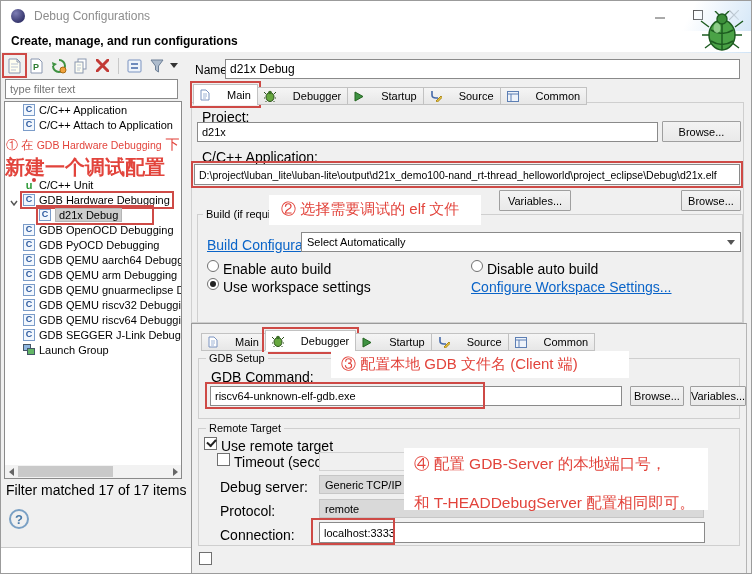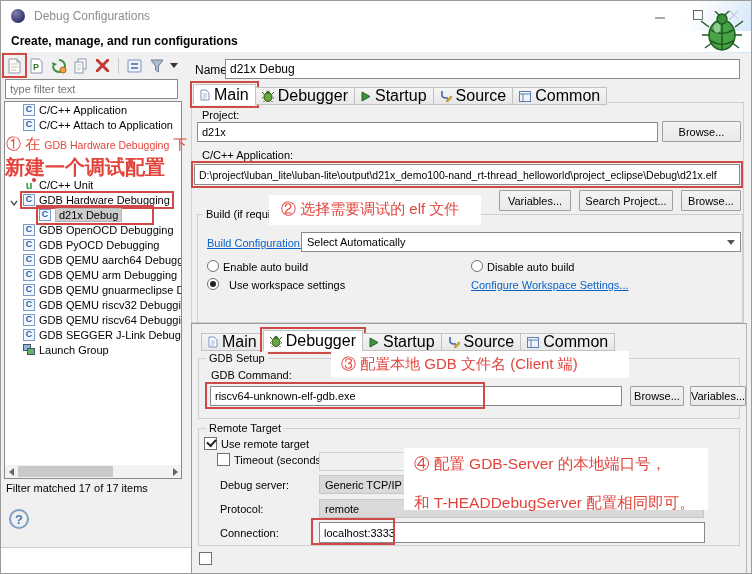--- a/index.html
+++ b/index.html
@@ -13,21 +13,21 @@
   .title-text{position:absolute;left:33px;top:8px;font-size:12px;color:#8d8d8d}
   .winbtn{position:absolute;top:4px;width:22px;height:20px;display:flex;align-items:center;justify-content:center;color:#555}
   .banner{position:absolute;top:30px;left:0;right:0;height:21px;background:#fff}
   .banner-art{position:absolute;top:0;right:0;width:120px;height:52px;
     background:linear-gradient(115deg,rgba(255,255,255,0) 45%,#dcebf9 85%,#cfe3f6 100%)}
   .header-text{position:absolute;left:10px;top:33px;font-size:12px;font-weight:bold;color:#000}
   
   .btn{position:absolute;background:linear-gradient(#f3f3f3,#e9e9e9);border:1px solid #9f9f9f;
     font-size:11px;color:#000;display:flex;align-items:center;justify-content:center;border-radius:1px}
   .input{position:absolute;background:#fff;border:1px solid #8a8a8a;font-size:11px;padding:0 4px;color:#000}
-  .lbl{position:absolute;font-size:11px;color:#000;white-space:nowrap}
+  .lbl{position:absolute;font-size:14px;color:#000;white-space:nowrap}
   .link{color:#0a64c8;text-decoration:underline;cursor:pointer}
   .group{position:absolute;border:1px solid #cfcfcf}
   .legend{position:absolute;font-size:11px;background:#f0f0f0;padding:0 3px;white-space:nowrap}
   .combo{position:absolute;background:#fff;border:1px solid #8a8a8a;font-size:11px;display:flex;align-items:center;padding:0 18px 0 5px}
   .combo .car{position:absolute;right:5px;top:7px;width:0;height:0;border-left:4px solid transparent;border-right:4px solid transparent;border-top:5px solid #555}
   .combo.flat{background:#d9d9d9;border:1px solid #c6c6c6}
   .chk{position:absolute;width:13px;height:13px;background:#fff;border:1px solid #707070}
   .chk.on::after{content:"";position:absolute;left:2px;top:1px;width:7px;height:4px;border-left:2px solid #222;border-bottom:2px solid #222;transform:rotate(-48deg)}
   .radio{position:absolute;width:12px;height:12px;border-radius:50%;background:#fff;border:1px solid #707070}
   .radio.on::after{content:"";position:absolute;left:2px;top:2px;width:6px;height:6px;border-radius:50%;background:#222}
@@ -59,21 +59,21 @@
   .hsb .ar{width:12px;height:13px;display:flex;align-items:center;justify-content:center}
   .tri-l{width:0;height:0;border-top:4px solid transparent;border-bottom:4px solid transparent;border-right:5px solid #666}
   .tri-r{width:0;height:0;border-top:4px solid transparent;border-bottom:4px solid transparent;border-left:5px solid #666}
   .hsb .slider{position:absolute;left:13px;top:1px;width:95px;height:11px;background:#c9c9c9}
   .help{position:absolute;left:8px;top:508px;width:20px;height:20px;border:2px solid #7aa0c4;border-radius:50%;
     color:#4a7aa8;font-size:13px;font-weight:bold;display:flex;align-items:center;justify-content:center}
   .lsep{position:absolute;left:0;top:546px;width:192px;height:1px;background:#cbcbcb}
   .lfoot{position:absolute;left:0;top:547px;width:192px;height:27px;background:#fff}
   
   .tabrow{position:absolute;display:flex;align-items:flex-end;z-index:5}
-  .tab{display:inline-flex;align-items:center;gap:4px;height:18px;padding:0 6px;font-size:16px;
+  .tab{display:inline-flex;align-items:center;gap:17px;height:18px;padding:0 6px;font-size:11px;
     background:linear-gradient(#f5f5f5,#e7e7e7);border:1px solid #c2c2c2;margin-right:-1px}
   .tab.sel{background:#fff;height:21px;border-bottom:1px solid #fff}
   .ticn{display:inline-block;line-height:0}
   
   .pane1{position:absolute;left:190px;top:101px;width:553px;height:221px;background:#f0f0f0;border:1px solid #cfcfcf}
   .pane2{position:absolute;left:190px;top:322px;width:556px;height:252px;background:#f0f0f0;
     border-top:1px solid #9a9a9a;border-left:1px solid #9a9a9a;border-right:1px solid #b5b5b5;z-index:20}
   .p2{z-index:25}
 </style>
 </head>
@@ -301,40 +301,39 @@
   </div>
 
   <div class="lbl" style="left:201px;top:108px">Project:</div>
   <input class="input" style="left: 196px; top: 121px; width: 461px; height: 20px;" value="d21x">
   <button class="btn" style="left:661px;top:120px;width:79px;height:21px">Browse...</button>
 
   <div class="lbl" style="left:201px;top:148px">C/C++ Application:</div>
   <input class="input redbox" style="left: 193px; top: 163px; width: 546px; height: 21px; font-size: 10.5px;" value="D:\project\luban_lite\luban-lite\output\d21x_demo100-nand_rt-thread_helloworld\project_eclipse\Debug\d21x.elf">
 
   <button class="btn" style="left:498px;top:189px;width:72px;height:21px">Variables...</button>
-  <button class="btn" style="left:578px;top:189px;width:94px;height:21px">Search Project...</button>
   <button class="btn" style="left:680px;top:189px;width:60px;height:21px">Browse...</button>
 
   <div class="group" style="left:196px;top:213px;width:546px;height:109px;border-bottom:none"></div>
   <div class="legend" style="left:202px;top:207px">Build (if required</div>
 
   <div class="lbl" style="left:206px;top:236px">
     <span class="link">Build Configuration:</span>
   </div>
   <div class="combo" style="left:300px;top:231px;width:440px;height:20px">
     <span>Select Automatically</span>
       <span class="car"></span>
   </div>
 
   <span class="radio" style="left:206px;top:259px"></span>
   <div class="lbl" style="left:222px;top:260px">Enable auto build</div>
   <span class="radio" style="left:470px;top:259px"></span>
   <div class="lbl" style="left:486px;top:260px">Disable auto build</div>
   <span class="radio on" style="left:206px;top:277px"></span>
-  <div class="lbl" style="left:228px;top:278px">Use workspace settings</div>
+  <div class="lbl" style="left:222px;top:278px">Use workspace settings</div>
   <div class="lbl link" style="left:470px;top:278px">Configure Workspace Settings...</div>
 
   <div class="pane2"></div>
 
   <div class="tabrow p2" style="left:200px;top:329px">
     <span class="tab">
       <span class="ticn"><svg width="10" height="12">
             <path d="M1 1 h5 l3 3 v7 h-8 z" fill="#fff" stroke="#7b93c0"></path>
             <path d="M3 5 h4 M3 7 h4 M3 9 h3" stroke="#9fb4d6"></path>
           </svg></span>
@@ -397,21 +396,21 @@
   <div class="combo flat p2" style="left:318px;top:498px;width:385px;height:19px">
     <span>remote</span>
   </div>
 
   <div class="lbl p2" style="left:219px;top:526px">Connection:</div>
   <input class="input p2" style="left: 318px; top: 521px; width: 386px; height: 21px;" value="localhost:3333">
 
   <span class="chk p2" style="left:198px;top:551px"></span>
 
   <div class="abs ann-red" style="left:5px;top:134px;z-index:30;white-space:nowrap">
-    <span style="font-size:15px">① 在 </span><span style="font-size:10.5px">GDB Hardware Debugging</span><span style="font-size:14px"> 下</span>
+    <span style="font-size:12px">① 在 </span><span style="font-size:10.5px">GDB Hardware Debugging</span><span style="font-size:14px"> 下</span>
   </div>
   <div class="abs ann-red" style="left:4px;top:153px;font-size:20px;font-weight:bold;z-index:30;white-space:nowrap">新建一个调试配置</div>
 
   <div class="patch" style="left:330px;top:350px;width:298px;height:27px;font-size:15px;padding:4px 6px 0 10px">③ 配置本地 GDB 文件名 (Client 端)</div>
 
   <div class="patch" style="left:268px;top:194px;width:212px;height:30px;font-size:15px;padding:5px 8px 0 12px">② 选择需要调试的 elf 文件</div>
 
   <div class="patch" style="left:403px;top:447px;width:304px;height:62px;font-size:15.5px;padding:6px 4px 0 10px">
     <div>④ 配置 GDB-Server 的本地端口号，</div>
     <div style="margin-top:18px">和 T-HEADDebugServer 配置相同即可。</div>

